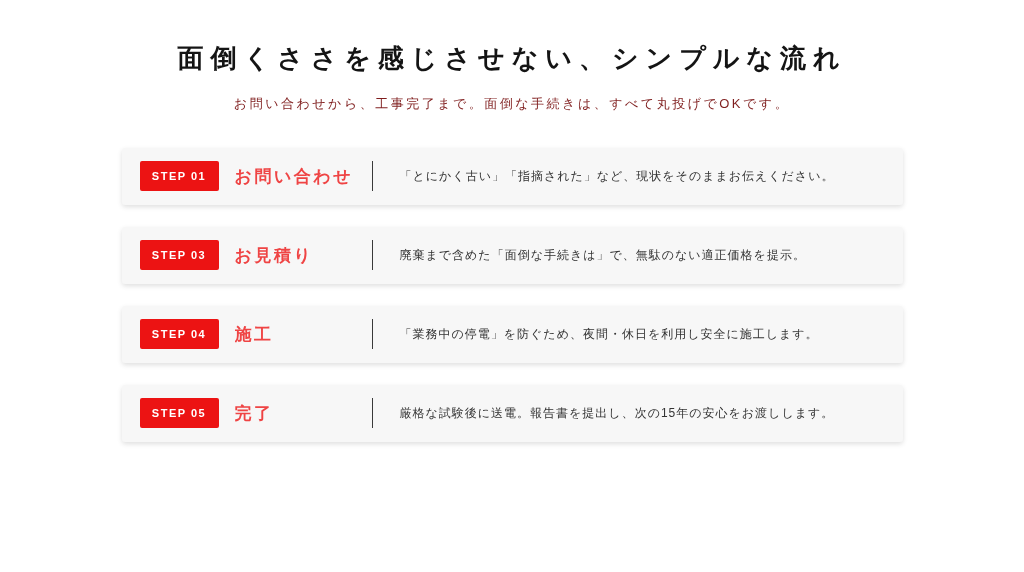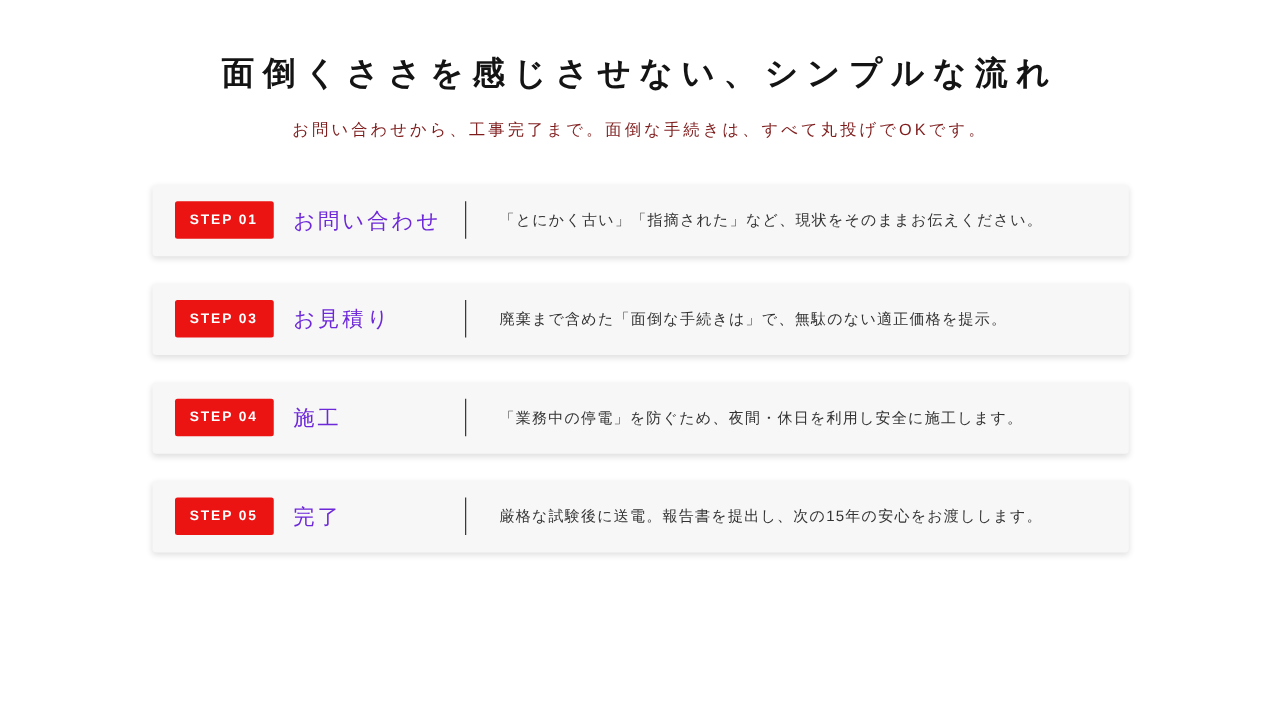--- a/index.html
+++ b/index.html
@@ -49,22 +49,22 @@
     display: flex;
     align-items: center;
     justify-content: center;
     border-radius: 2px;
   }
   .step-title {
     flex: 0 0 auto;
     width: 137px;
     margin-left: 16px;
     font-size: 17px;
-    font-weight: normal;
-    color: #6d28d9;
+    font-weight: bold;
+    color: #ef4444;
     letter-spacing: 2.5px;
     white-space: nowrap;
     overflow: hidden;
   }
   .step-divider {
     flex: 0 0 auto;
     width: 1px;
     height: 30px;
     background: #3a3a3a;
   }

